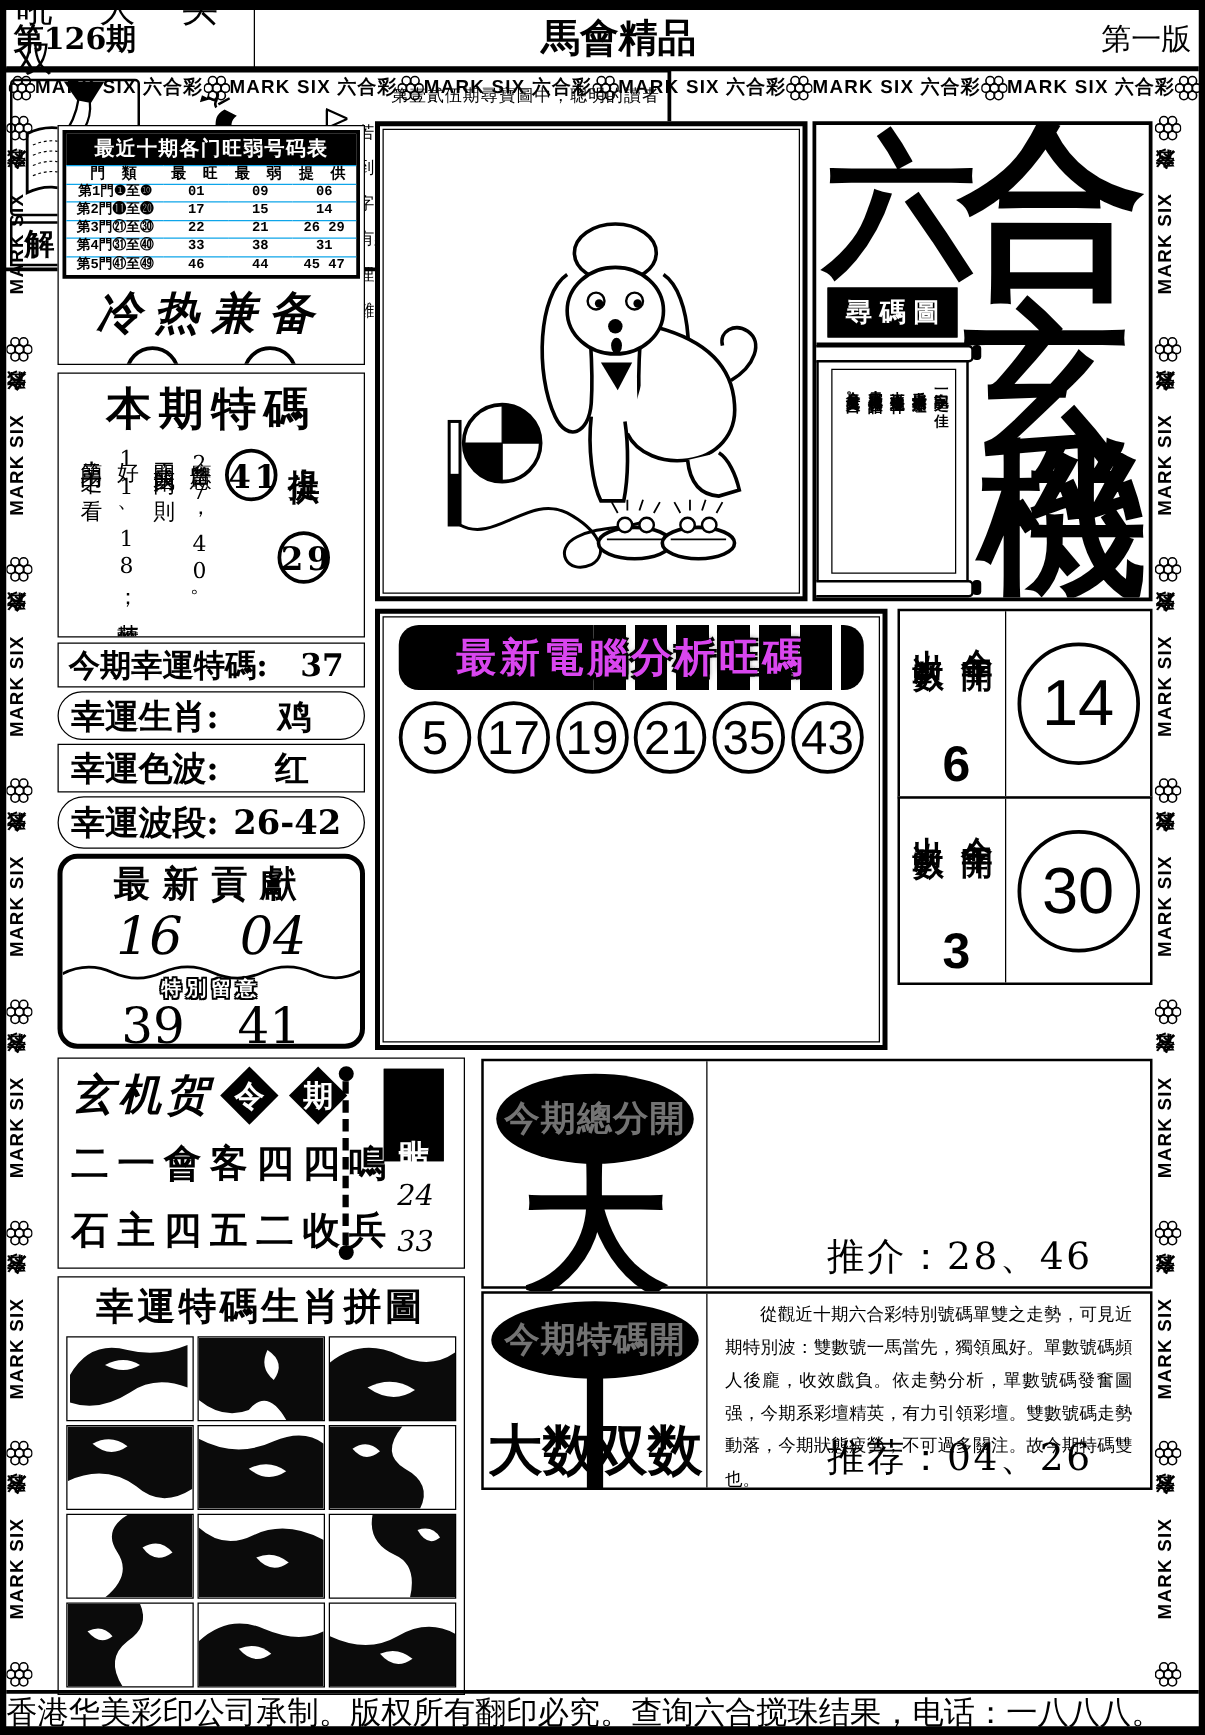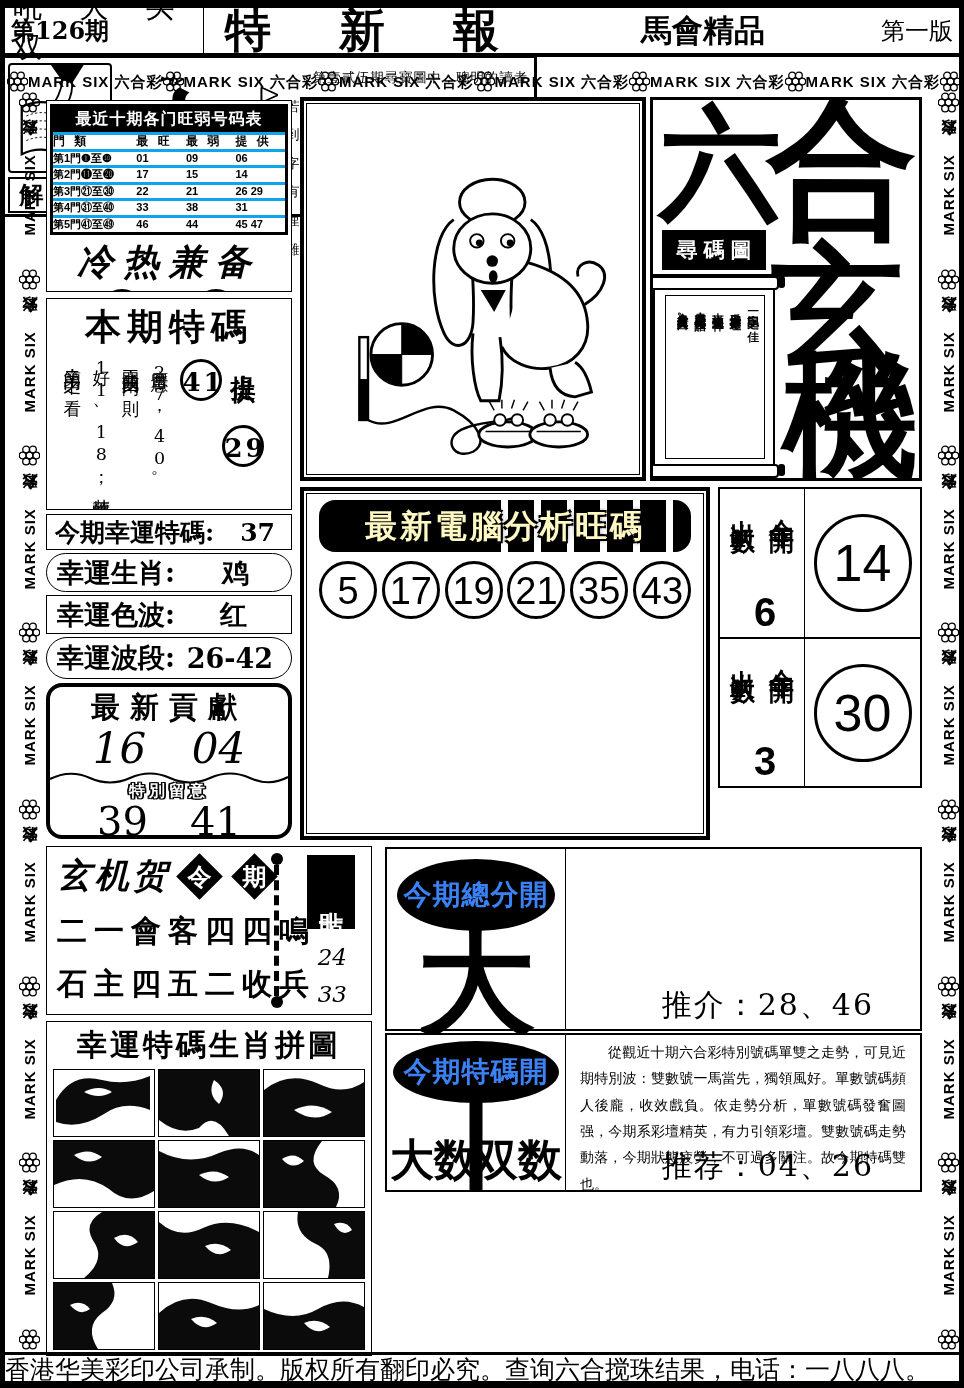--- a/index.html
+++ b/index.html
@@ -15,37 +15,37 @@
   #header{position:absolute;left:5px;top:8px;width:954px;height:49px;border-bottom:4px solid #000;
           display:flex;align-items:center;justify-content:space-between;padding:0 6px;box-sizing:border-box;
           font-family:"DejaVu Serif","Liberation Serif",serif;white-space:nowrap;}
   #hd-notice{font-size:27px;font-weight:bold;}
   #hd-issue{font-size:24px;font-weight:bold;}
   #hd-title{font-size:46px;font-weight:bold;letter-spacing:26px;}
   #hd-sub{font-size:31px;font-weight:bold;}
   #hd-edition{font-size:24px;}
 
   
-  .strip{position:absolute;display:flex;align-items:flex-end;justify-content:space-between;overflow:hidden;}
+  .strip{position:absolute;display:flex;align-items:flex-start;justify-content:space-between;overflow:hidden;}
   #strip-top{left:5px;top:60px;width:954px;height:32px;padding:0 2px;}
   #strip-left{left:5px;top:92px;width:35px;height:1258px;flex-direction:column;}
   #strip-right{left:924px;top:92px;width:35px;height:1258px;flex-direction:column;}
   .st-text{font-weight:bold;font-size:15px;letter-spacing:1px;white-space:nowrap;}
   .st-vtext{writing-mode:vertical-rl;transform:rotate(180deg);font-weight:bold;font-size:15px;letter-spacing:1px;white-space:nowrap;}
   .st-flower{line-height:0;flex:0 0 auto;}
 
   
   .abox{position:absolute;border:1.5px solid #000;box-sizing:border-box;background:#fff;overflow:hidden;}
 
   
   #box-hotcold{left:46px;top:100px;width:246px;height:192px;}
   .hc-table{margin:3px;border:3px solid #000;}
   .hc-title{background:#000;color:#fff;font-weight:bold;font-size:16px;text-align:center;padding:2px 0;letter-spacing:1px;}
   .hc-table table{width:100%;border-collapse:collapse;font-weight:bold;font-size:11px;}
-  .hc-table th,.hc-table td{border-top:3px solid #0ea5e9;text-align:left;padding:0;line-height:13.6px;}
+  .hc-table th,.hc-table td{border-top:1px solid #0ea5e9;text-align:center;padding:0;line-height:13.6px;font-family:Liberation Mono, monospace;}
   .hc-table th{font-size:12px;letter-spacing:3px;}
   .ch-title{font-style:italic;font-weight:bold;font-size:36px;letter-spacing:10px;text-align:center;margin-top:2px;
             font-family:"DejaVu Serif","Liberation Serif",serif;}
   .ch-nums{display:flex;justify-content:space-around;padding:0 28px;margin-top:2px;}
   .circle-num{display:inline-block;width:44px;height:44px;border:3px solid #000;border-radius:50%;
               text-align:center;line-height:44px;font-size:28px;font-weight:bold;box-sizing:border-box;}
 
   
   #box-special{left:46px;top:298px;width:246px;height:212px;}
   .sp-title{font-weight:bold;font-size:36px;letter-spacing:6px;text-align:center;margin-top:4px;
@@ -109,21 +109,21 @@
   
   #box-dog{left:300px;top:97px;width:346px;height:384px;border:4px solid #000;}
   .inner-line{position:absolute;inset:2px;border:1.5px solid #000;display:flex;align-items:center;justify-content:center;}
 
   
   #box-computer{left:300px;top:487px;width:410px;height:353px;border:4px solid #000;}
   .comp-wrap{position:absolute;inset:2px;border:1px solid #000;padding:6px 10px;box-sizing:border-box;}
   .comp-banner{position:relative;height:52px;background:#000;border-radius:16px;overflow:hidden;margin:0 2px;}
   .comp-banner::after{content:"";position:absolute;left:42%;right:0;top:0;bottom:0;
       background:repeating-linear-gradient(90deg,transparent 0 26px,#fff 26px 33px);}
-  .comp-banner-text{position:relative;z-index:1;color:#fef9c3;font-weight:bold;font-size:32px;letter-spacing:3px;
+  .comp-banner-text{position:relative;z-index:1;color:#d946ef;font-weight:bold;font-size:32px;letter-spacing:3px;
       text-align:center;line-height:52px;
       text-shadow:-2px -2px 0 #000,2px -2px 0 #000,-2px 2px 0 #000,2px 2px 0 #000,0 0 5px #000;}
   .comp-nums{display:flex;justify-content:space-between;margin:9px 2px 4px;}
   .big-circle{display:inline-block;width:58px;height:58px;border:3px solid #000;border-radius:50%;
               text-align:center;line-height:55px;font-size:38px;box-sizing:border-box;}
   .comp-body{font-family:"DejaVu Serif","Liberation Serif",serif;font-weight:600;font-size:18px;line-height:1.86;
              text-align:justify;text-indent:2em;margin-top:2px;}
 
   
   #box-masthead{left:650px;top:97px;width:272px;height:384px;border:3px solid #000;}
@@ -160,21 +160,21 @@
   
   #box-roar{left:718px;top:797px;width:204px;height:55px;border:1.5px solid #000;display:flex;align-items:center;
             justify-content:center;font-size:29px;letter-spacing:14px;padding-left:12px;box-sizing:border-box;
             font-family:"DejaVu Serif","Liberation Serif",serif;}
 
   
   .open-box{position:absolute;left:385px;width:537px;border:2px solid #000;box-sizing:border-box;display:flex;background:#fff;}
   #box-total{top:847px;height:184px;}
   #box-specialopen{top:1033px;height:159px;}
   .open-left{width:178px;border-right:1.5px solid #000;position:relative;text-align:center;flex:0 0 auto;}
-  .open-ellipse{margin:10px auto 0;width:158px;height:72px;background:#000;border-radius:50%;color:#3b82f6;
+  .open-ellipse{margin:10px auto 0;width:158px;height:72px;background:#000;border-radius:50%;color:#737373;
                 display:flex;align-items:center;justify-content:center;font-weight:bold;font-size:28px;letter-spacing:1px;}
   .open-big{font-size:118px;font-weight:bold;line-height:0.85;font-family:"DejaVu Serif","Liberation Serif",serif;}
   .open-right{flex:1;position:relative;padding:4px 14px 0 14px;}
   .open-body{font-family:"DejaVu Serif","Liberation Serif",serif;font-size:14px;line-height:1.88;text-align:justify;text-indent:2em;}
   .open-reco{position:absolute;bottom:3px;right:46px;font-size:30px;letter-spacing:2px;
              font-family:"DejaVu Serif","Liberation Serif",serif;}
   #so-ellipse{margin-top:6px;height:62px;width:166px;}
   .so-stem{position:absolute;left:50%;top:64px;width:13px;height:93px;background:#000;transform:translateX(-50%);}
   .so-word{position:absolute;bottom:0px;font-weight:bold;font-size:44px;font-family:"DejaVu Serif","Liberation Serif",serif;}
   #so-left-word{left:3px;}
@@ -198,21 +198,20 @@
 <body>
 
 <div class="page">
   <div class="bar" id="bar-top"></div>
   <div class="bar" id="bar-bottom"></div>
   <div class="bar" id="bar-left"></div>
   <div class="bar" id="bar-right"></div>
 
   <div id="header">
     <span id="hd-issue">第126期</span>
-    <span id="hd-title">特 新 報</span>
     <span id="hd-sub">馬會精品</span>
     <span id="hd-edition">第一版</span>
   </div>
 
   <div class="strip" id="strip-top">
       <span class="st-flower"><svg viewBox="0 0 26 26" width="21" height="21">
           <g fill="none" stroke="#000" stroke-width="1.6">
             <circle cx="13" cy="13" r="4.2"></circle>
             <circle cx="21.4" cy="13" r="4.2"></circle>
             <circle cx="17.2" cy="20.3" r="4.2"></circle>

